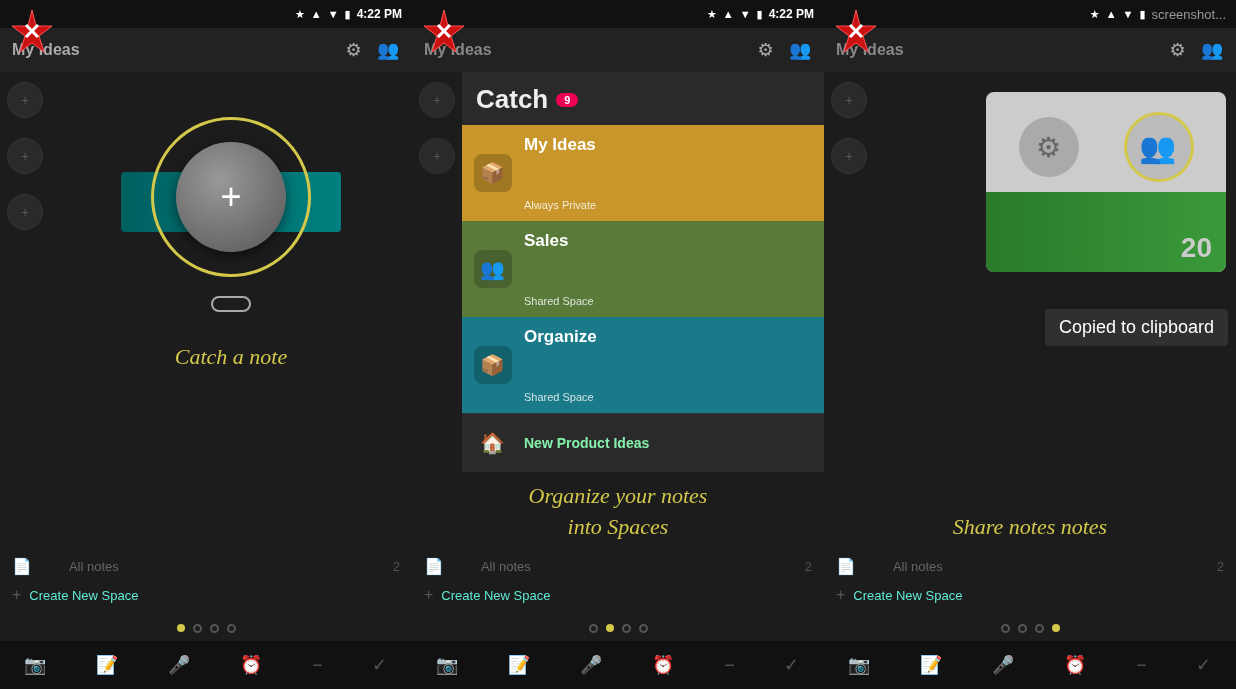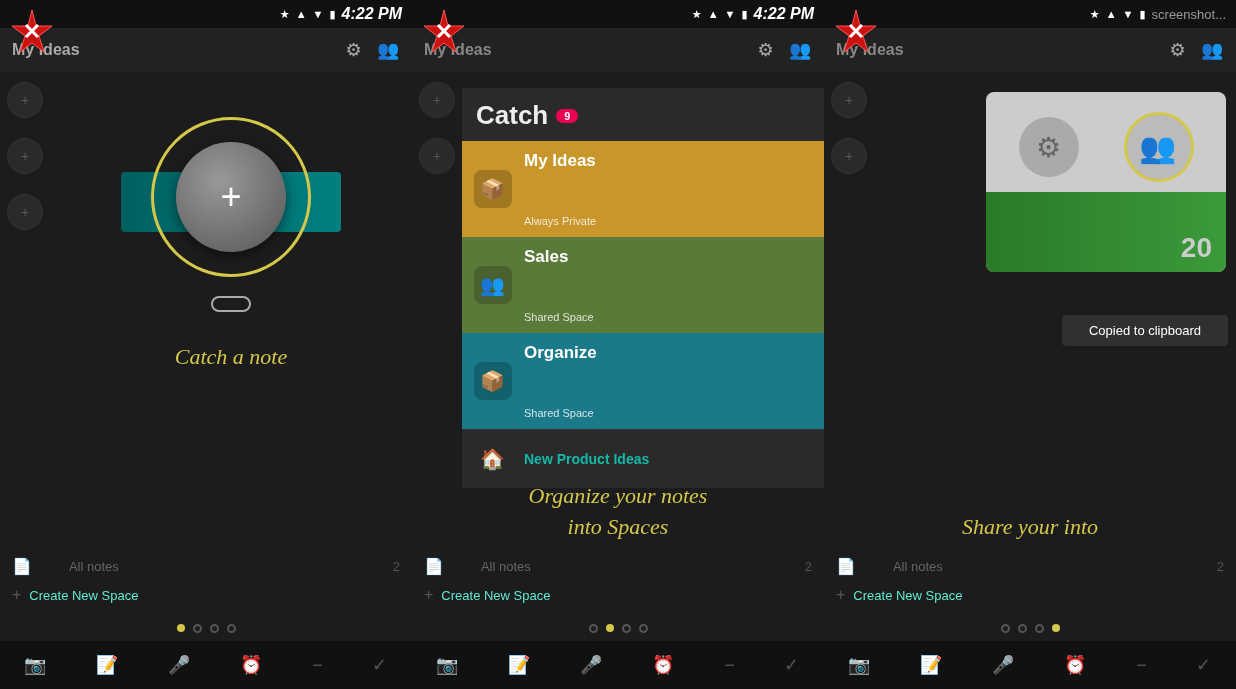--- a/index.html
+++ b/index.html
@@ -29,24 +29,23 @@
       background: #111;
       display: flex;
       align-items: center;
       justify-content: flex-end;
       padding: 0 10px;
       gap: 6px;
       font-size: 11px;
       color: #fff;
     }
     .status-bar .time {
-      font-size: 16px;
+      font-size: 12px;
       font-weight: bold;
       color: #fff;
-      font-style: italic;
     }
     .status-icon {
       color: #fff;
       font-size: 11px;
     }
 
     
     .top-bar {
       height: 44px;
       background: #222;
@@ -256,21 +255,21 @@
     }
     .bottom-action-icon {
       color: #555;
       font-size: 18px;
       cursor: pointer;
     }
 
     
     .dropdown-overlay {
       position: absolute;
-      top: 16px;
+      top: 0;
       left: 50px;
       right: 0;
       background: rgba(0,0,0,0.3);
       z-index: 10;
     }
     .catch-header {
       background: #2a2a2a;
       padding: 12px 14px 10px;
       display: flex;
       align-items: center;
@@ -412,23 +411,23 @@
       font-size: 28px;
       font-weight: bold;
     }
 
     .toast {
       position: absolute;
       bottom: 200px;
       right: 10px;
       background: rgba(50,50,50,0.95);
       color: #fff;
-      padding: 8px 27px;
+      padding: 8px 14px;
       border-radius: 4px;
-      font-size: 13px;
+      font-size: 18px;
       white-space: nowrap;
     }
 
     
     .screenshot-label {
       color: #999;
       font-size: 13px;
     }
   </style>
 </head>
@@ -582,21 +581,21 @@
         <div class="space-icon">📦</div>
         <div class="space-info">
           <span class="space-name">Organize</span>
           <span class="space-subtitle">Shared Space</span>
         </div>
       </div>
 
       <div class="space-item space-item-new">
         <div class="space-icon" style="background:transparent;color:#555;">🏠</div>
         <div class="space-info">
-          <span class="space-name" style="color:#14b8a6;font-size:14px;">New Product Ideas</span>
+          <span class="space-name" style="color:#86efac;font-size:14px;">New Product Ideas</span>
         </div>
       </div>
     </div>
   </div>
 
   <div style="padding:10px 0 0;display:flex;justify-content:center;">
     <div class="caption-text" style="white-space:pre-line;margin-top:27px;">Organize your notes
 into Spaces</div>
   </div>
 
@@ -675,21 +674,21 @@
           <div class="share-people-icon">👥</div>
         </div>
         <div class="share-number">20</div>
       </div>
 
       <div class="toast" style="bottom:140px;right:8px;left:auto;">Copied to clipboard</div>
     </div>
   </div>
 
   <div style="display:flex;justify-content:center;padding:6px 0 0;">
-    <div class="caption-text">Share your into</div>
+    <div class="caption-text">Share notes notes</div>
   </div>
 
   <div class="bottom-section">
     <div class="all-notes-row">
       <div class="all-notes-left">
         <span class="all-notes-icon">📄</span>
         <span class="all-notes-label">All notes</span>
       </div>
       <span class="all-notes-count">2</span>
     </div>

